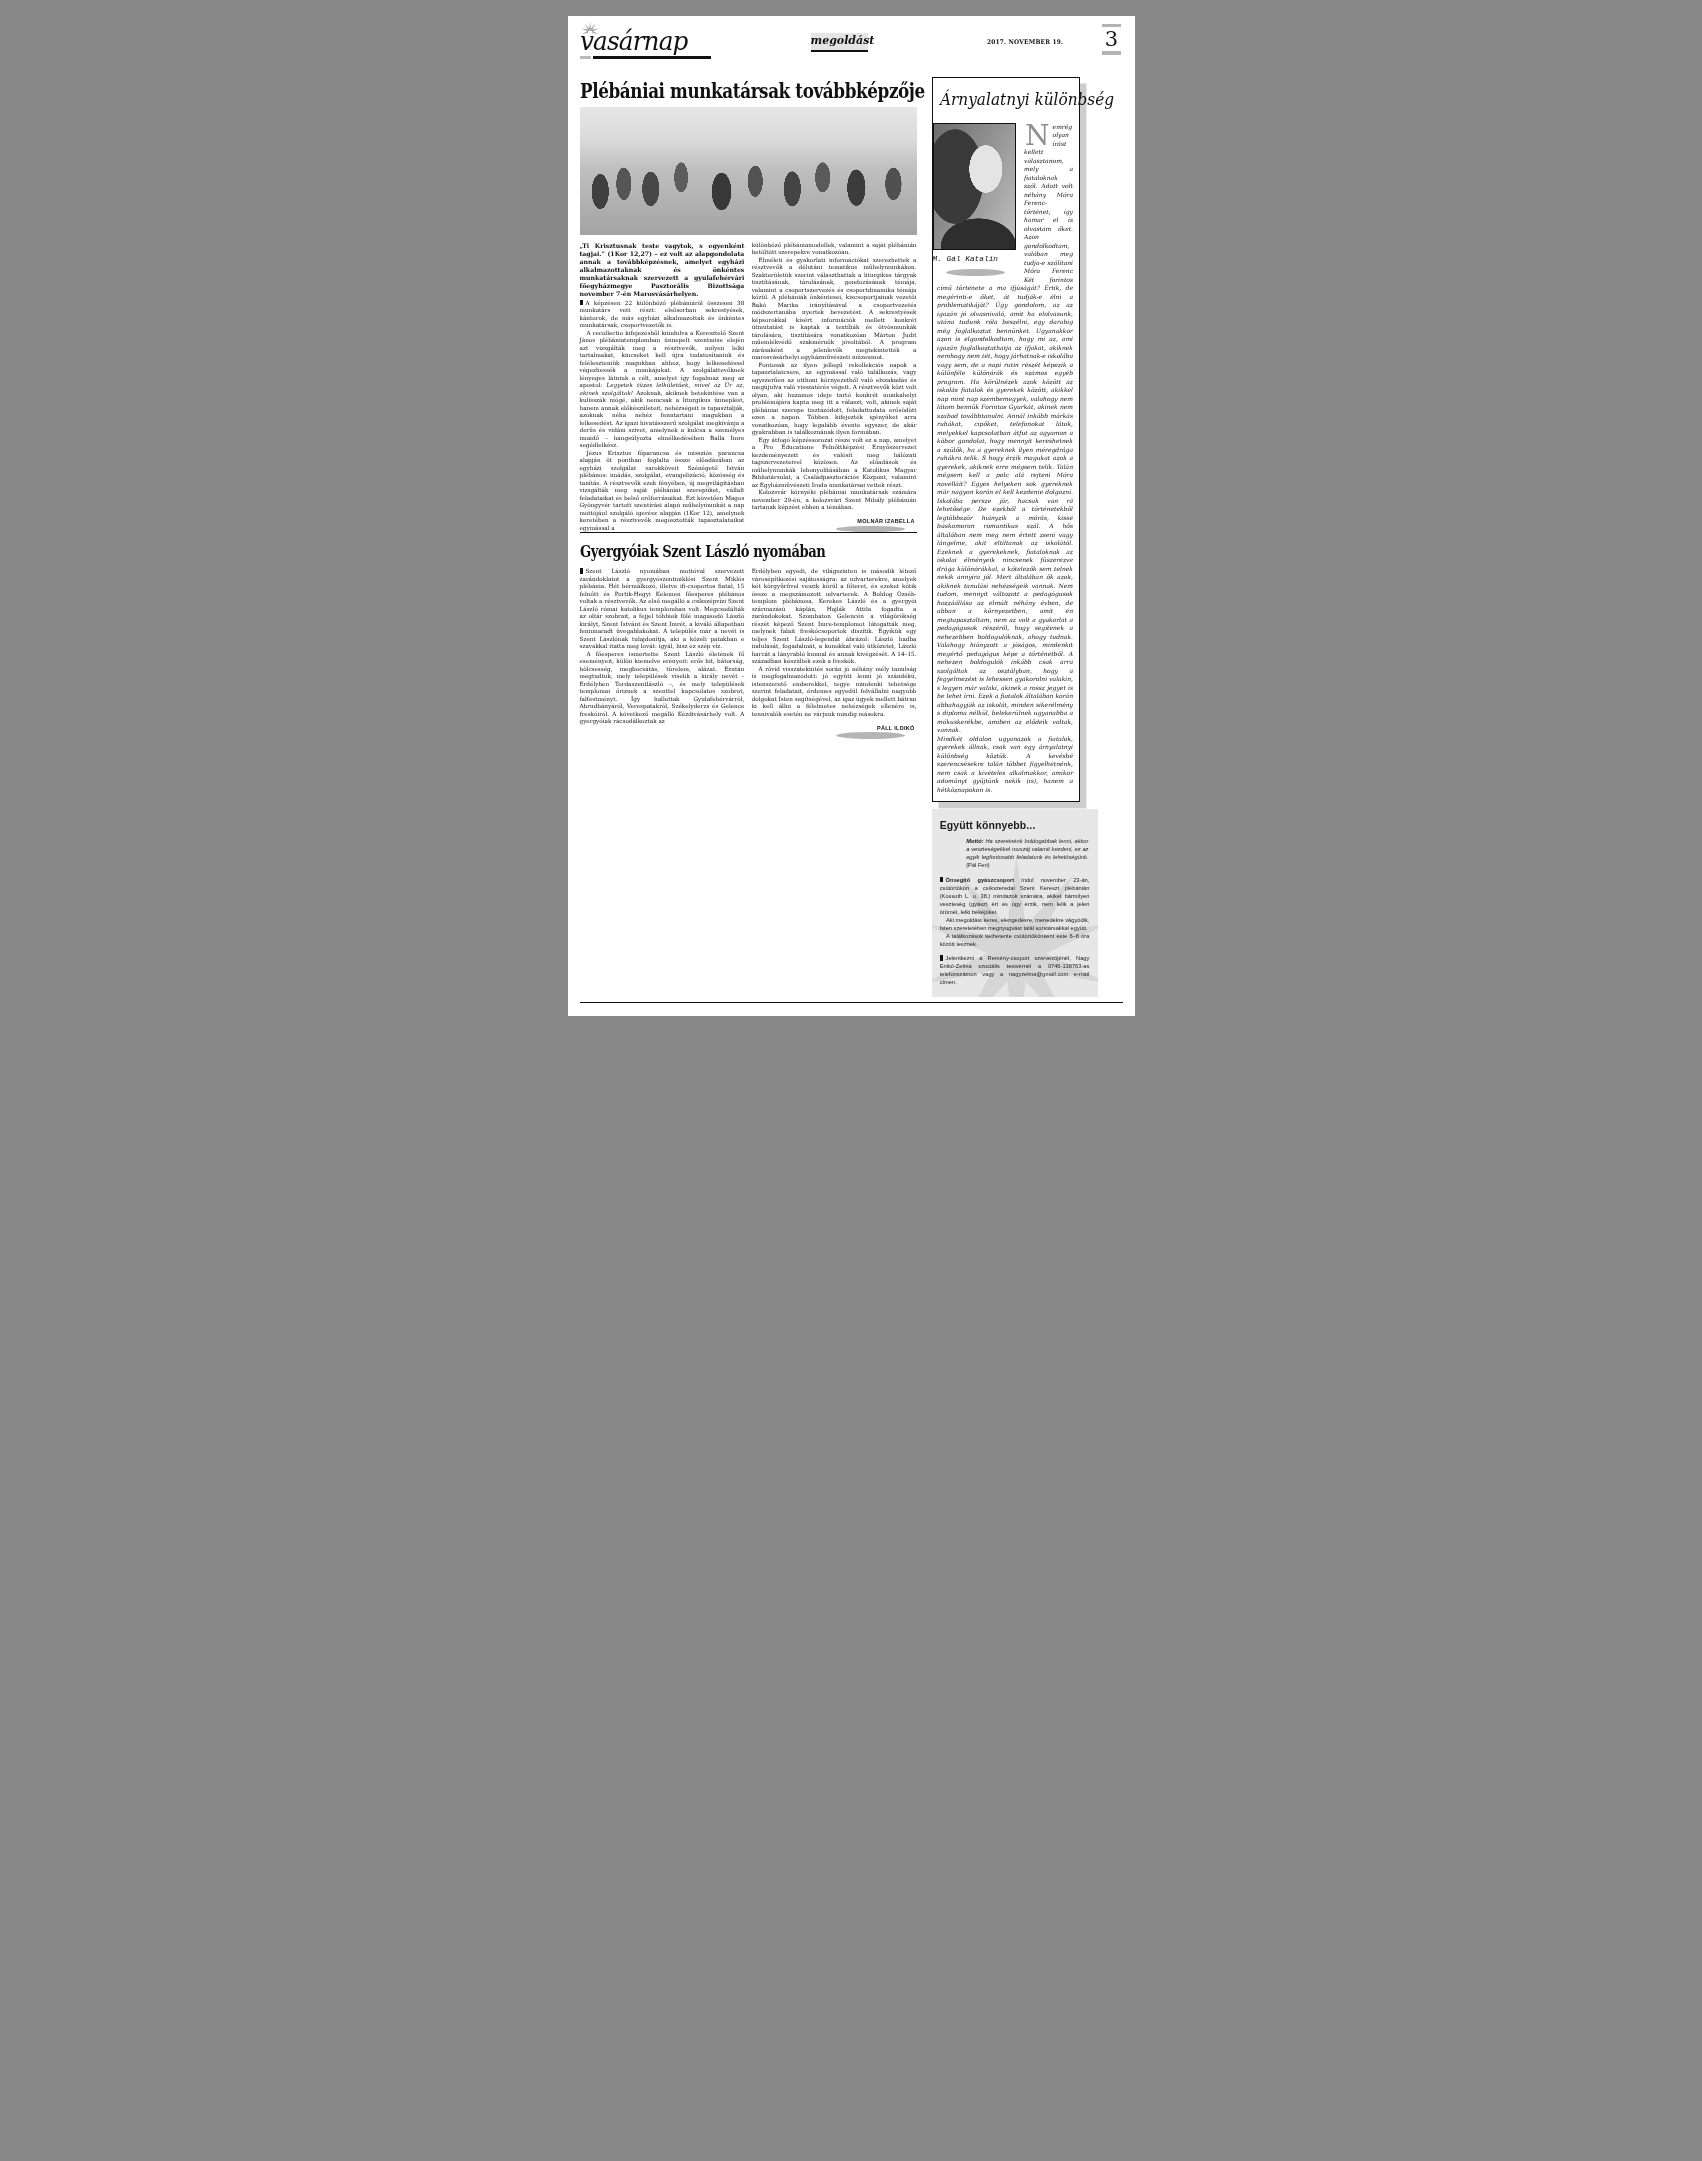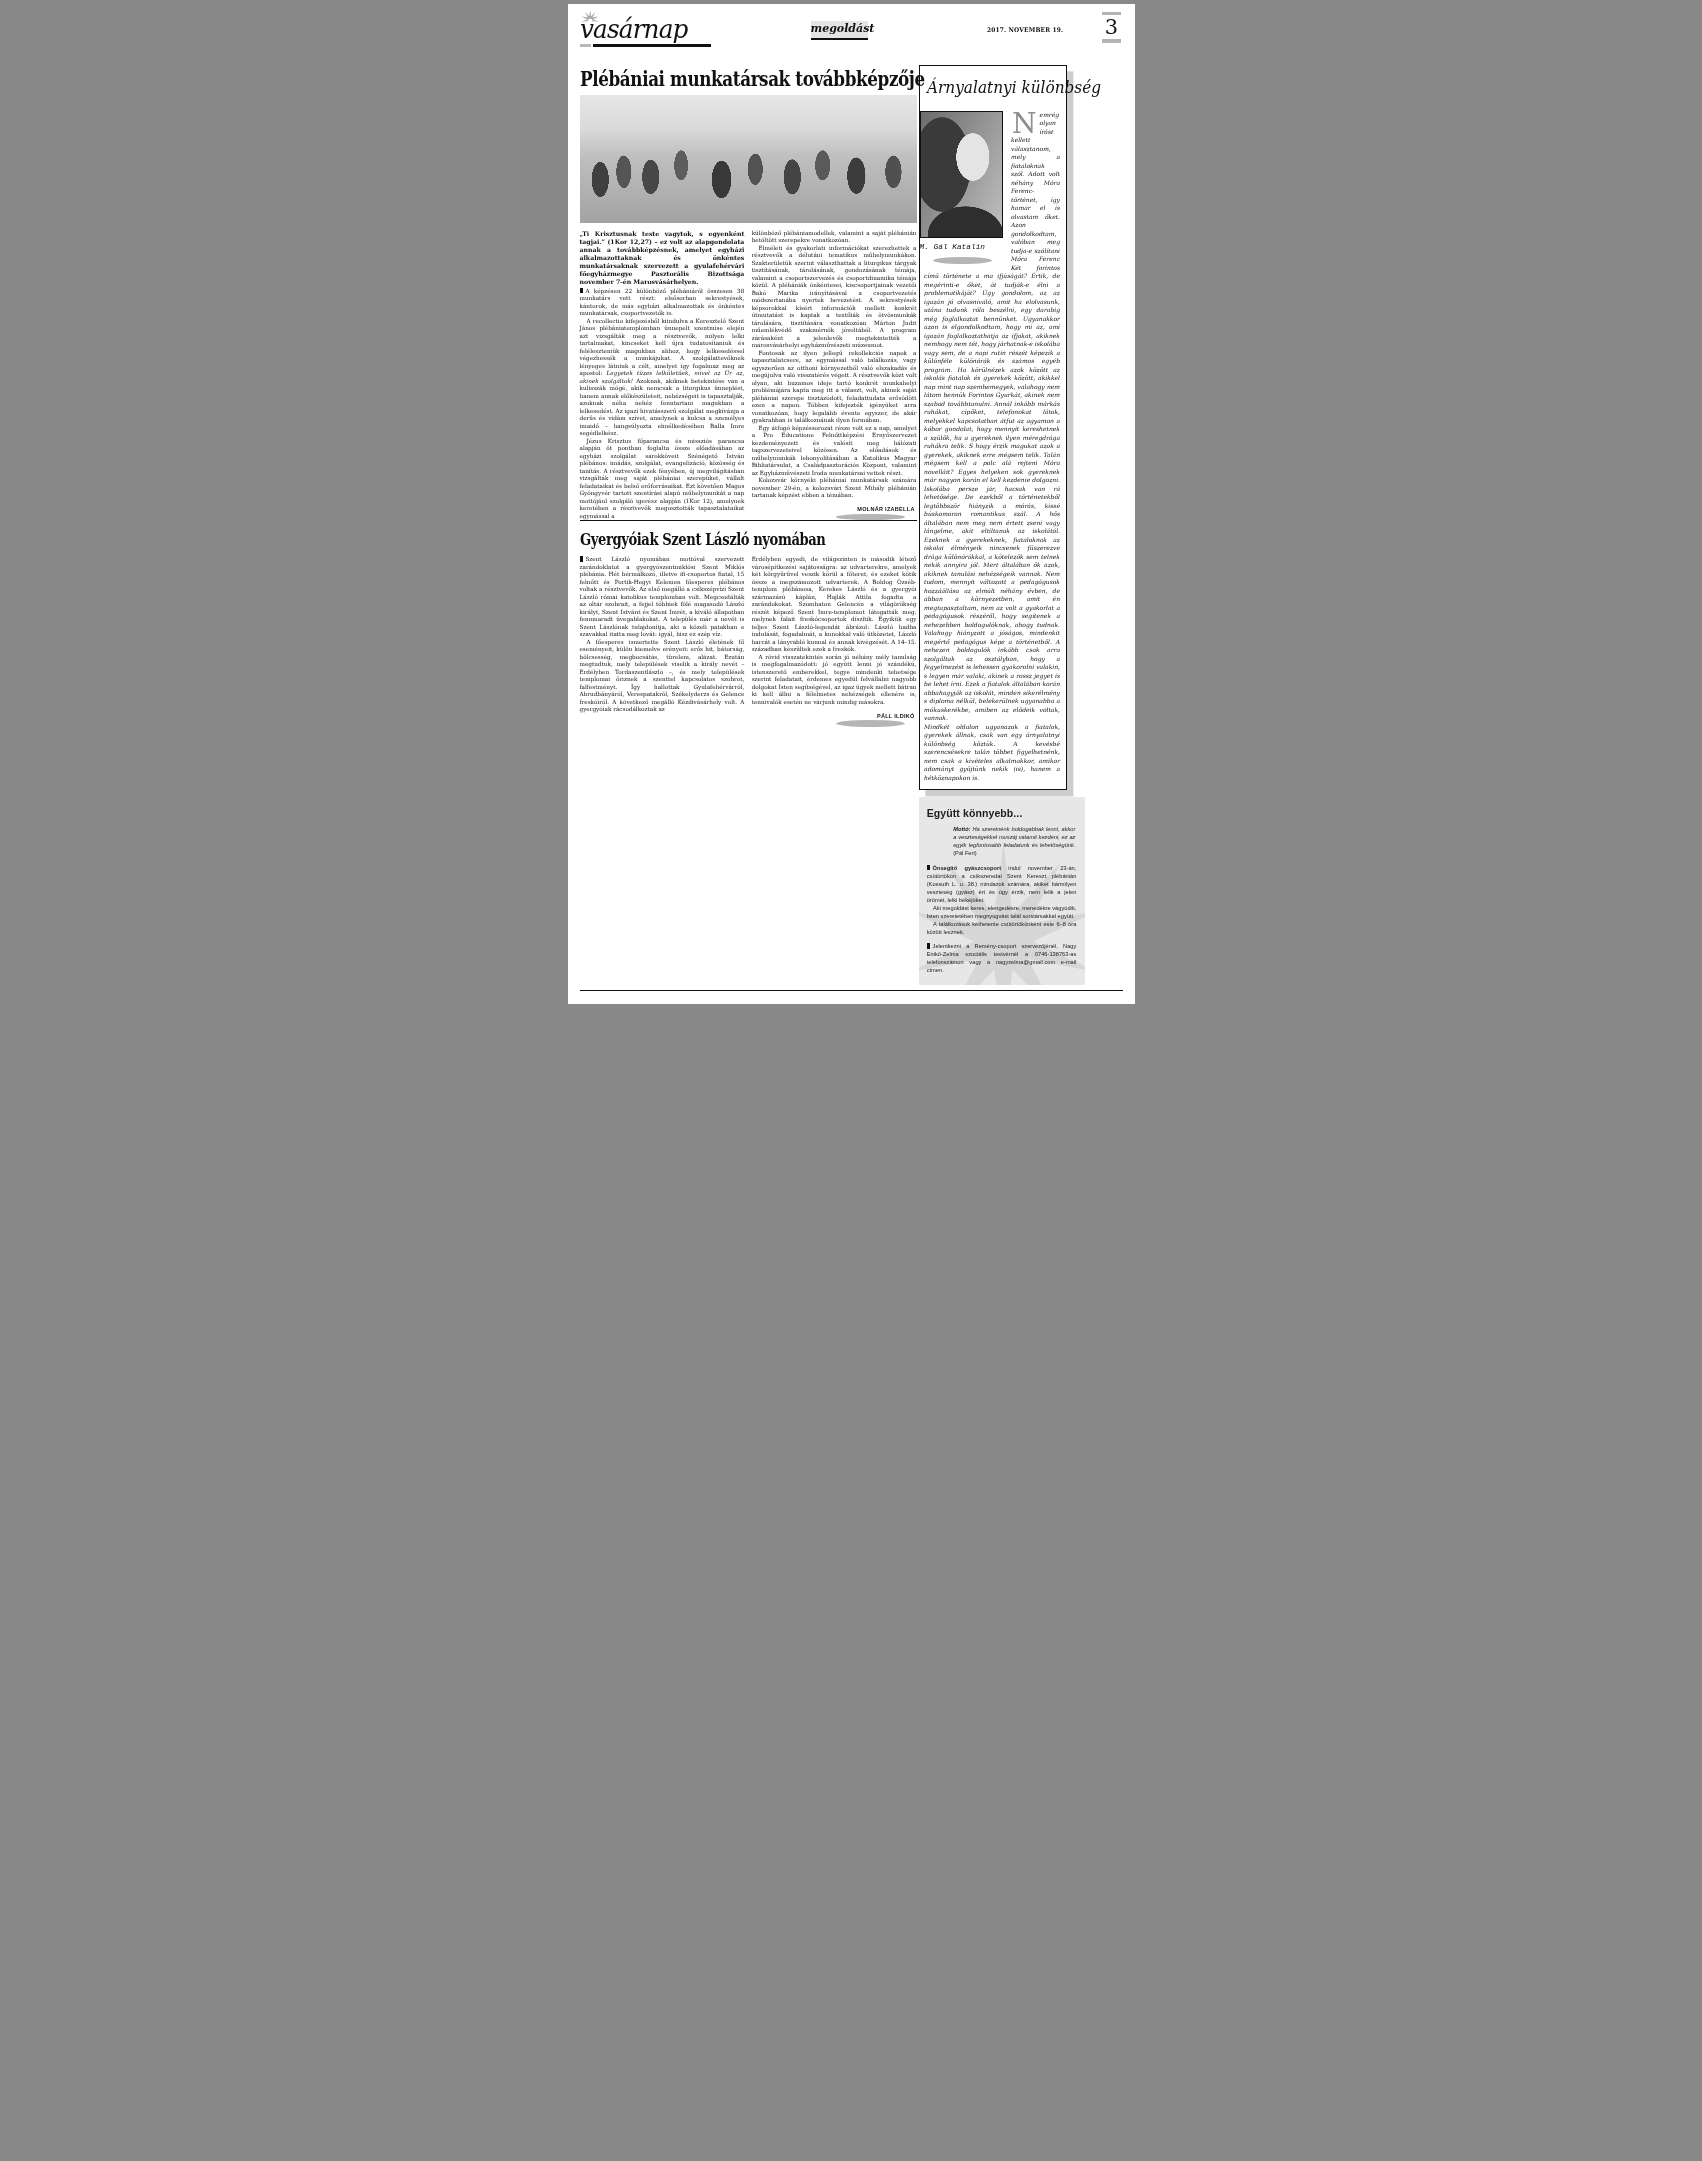--- a/index.html
+++ b/index.html
@@ -1,35 +1,35 @@
 <!DOCTYPE html>
 <html lang="hu" style="font-size:7.3px"><head>
 <meta charset="utf-8">
 <style>
   * { margin:0; padding:0; box-sizing:border-box; }
   html,body { background:#888; }
   body { font-family:"DejaVu Serif", serif; color:#111; }
-  .page { width:567px; min-height:721px; background:#fff; margin:4px auto; padding:7.3px 0 13px 0; position:relative; }
+  .page { width:567px; min-height:721px; background:#fff; margin:16px auto; padding:7.3px 0 13px 0; position:relative; }
 
   
   .header { position:relative; height:51px; padding:1.8px 12px 0 12px; }
   .masthead { position:absolute; left:12px; top:4.6px; width:137px; }
   .masthead-word { font-style:italic; font-size:26px; line-height:26.5px; letter-spacing:-0.9px; display:inline-block; transform:scaleX(.95); transform-origin:left; }
   .masthead-sun { position:absolute; left:1.8px; top:-5.5px; width:18.3px; height:13.7px; overflow:hidden; }
   .masthead-rule { width:131px; height:3.2px; margin-top:1.4px; display:flex; }
   .masthead-rule .g { width:11px; height:100%; background:#b9b9b9; margin-right:2.3px; }
   .masthead-rule .b { flex:1; height:100%; background:#111; }
   .section-tag { position:absolute; left:243px; top:10px; width:57px; height:18.3px; background:#e4e4e4; border-bottom:2.7px solid #111; text-align:center; font-style:italic; font-weight:bold; font-size:11px; line-height:15.6px; }
   .issue-date { position:absolute; left:419px; top:14.6px; font-weight:bold; font-size:6.4px; letter-spacing:0.2px; display:inline-block; transform:scaleX(.92); transform-origin:left; }
   .pageno { position:absolute; right:12px; top:0.9px; width:22px; text-align:center; }
   .pageno .bar { width:19px; height:3.2px; background:#b3b3b3; margin:0 auto; }
   .pageno .num { font-size:21px; line-height:24px; font-weight:400; }
 
   
-  .content { display:flex; gap:2px; padding:2.7px 12px 0 12px; align-items:flex-start; }
+  .content { display:flex; gap:15px; padding:2.7px 12px 0 12px; align-items:flex-start; }
   .left-super { width:337px; }
   .right-super { width:190px; }
 
   
   .headline-xl { font-weight:bold; font-size:21px; line-height:24px; white-space:nowrap; margin:1.8px 0 4.6px 0; }
   .headline-xl .tt { display:inline-block; transform:scaleX(.80); transform-origin:left; letter-spacing:-0.5px; }
   .photo-main { width:337px; height:128px; margin:0.9px 0 6.4px 0;
     background-color:#c9c9c9;
     background-image:
       radial-gradient(ellipse 13.7px 28px at 6% 66%, #3f3f3f 0 62%, rgba(0,0,0,0) 63%),

